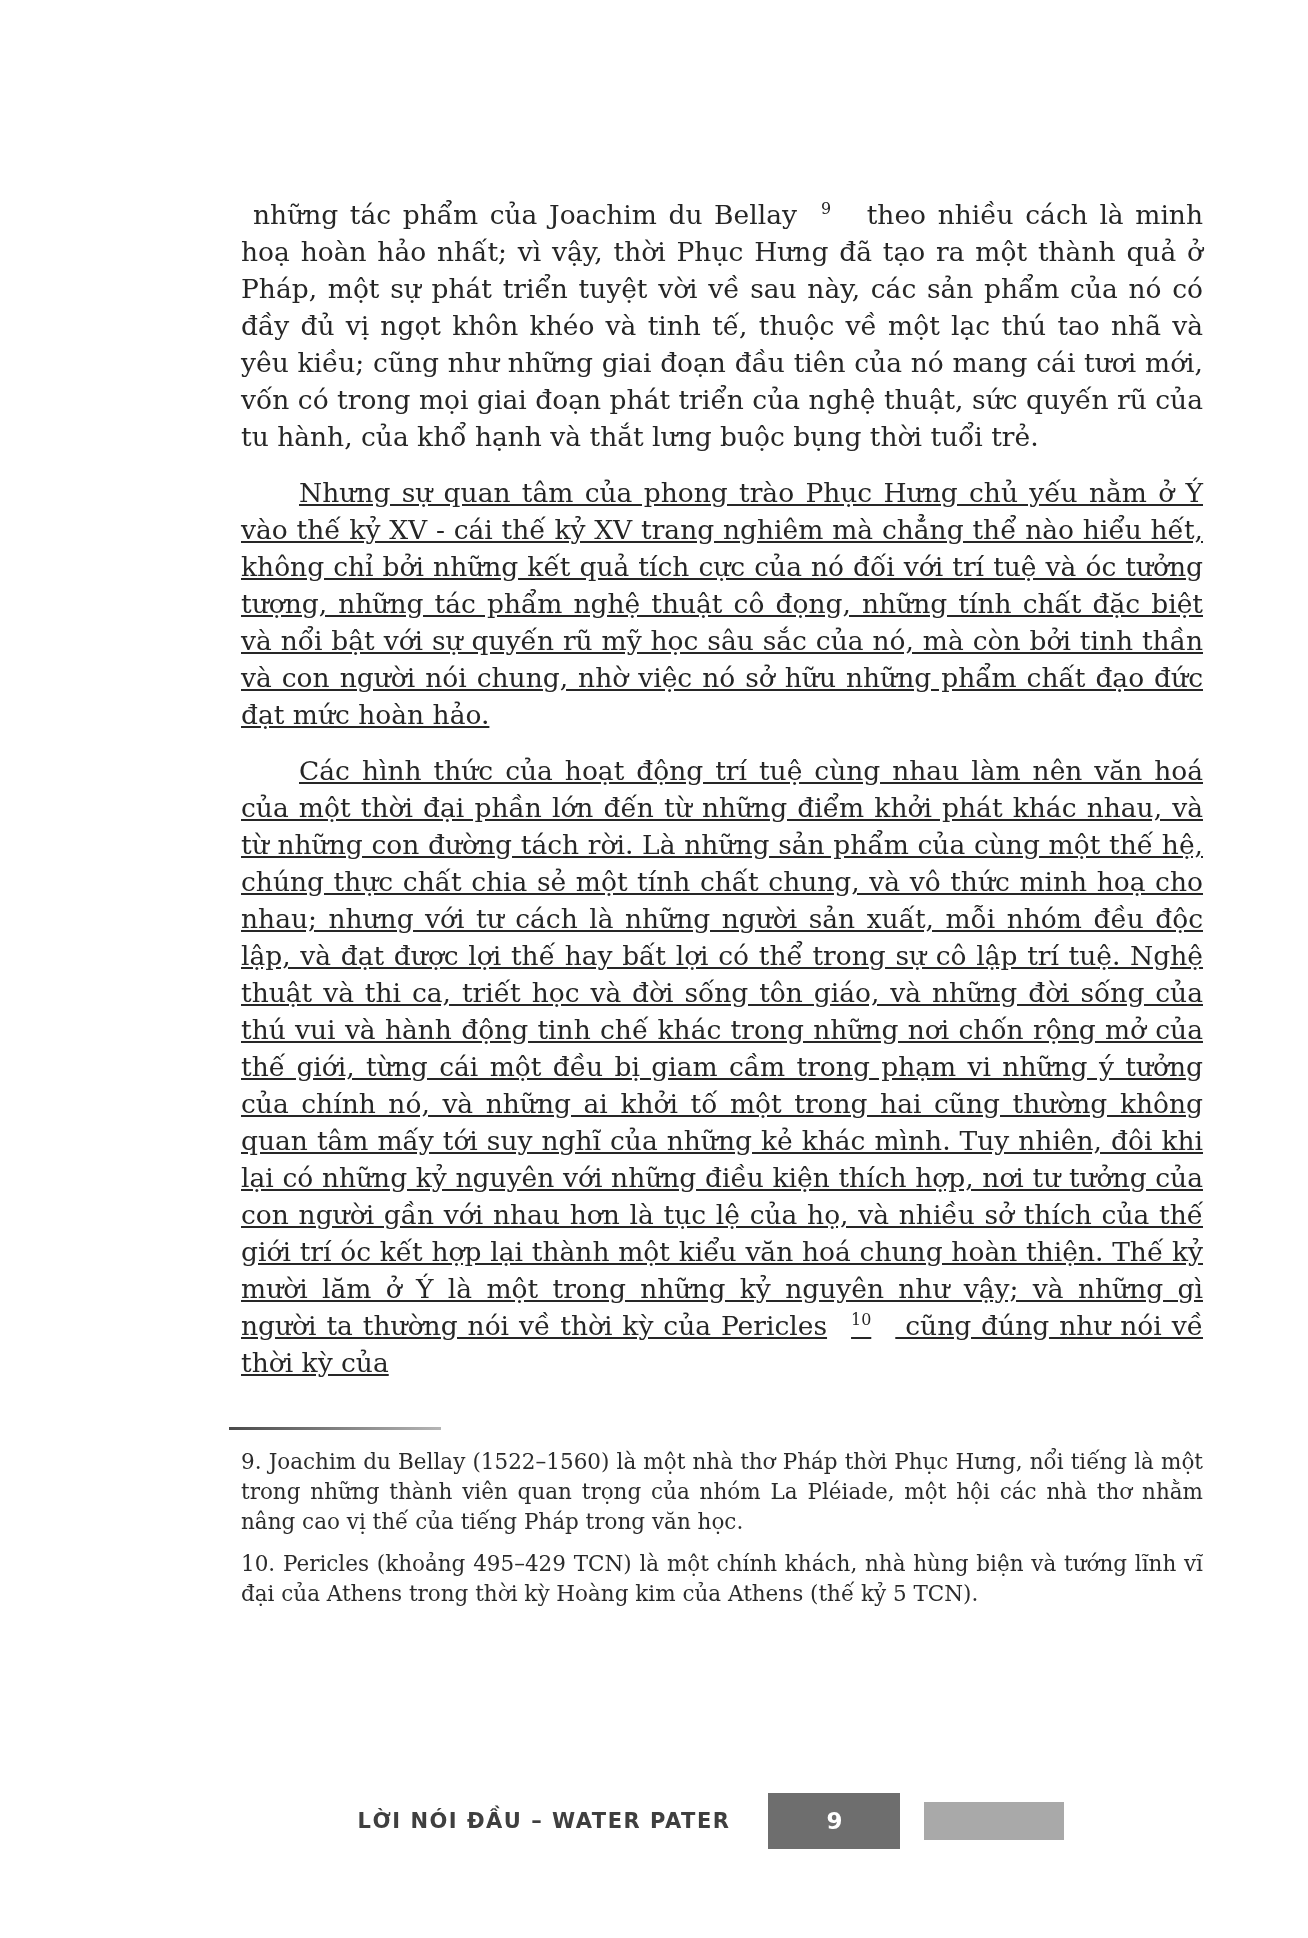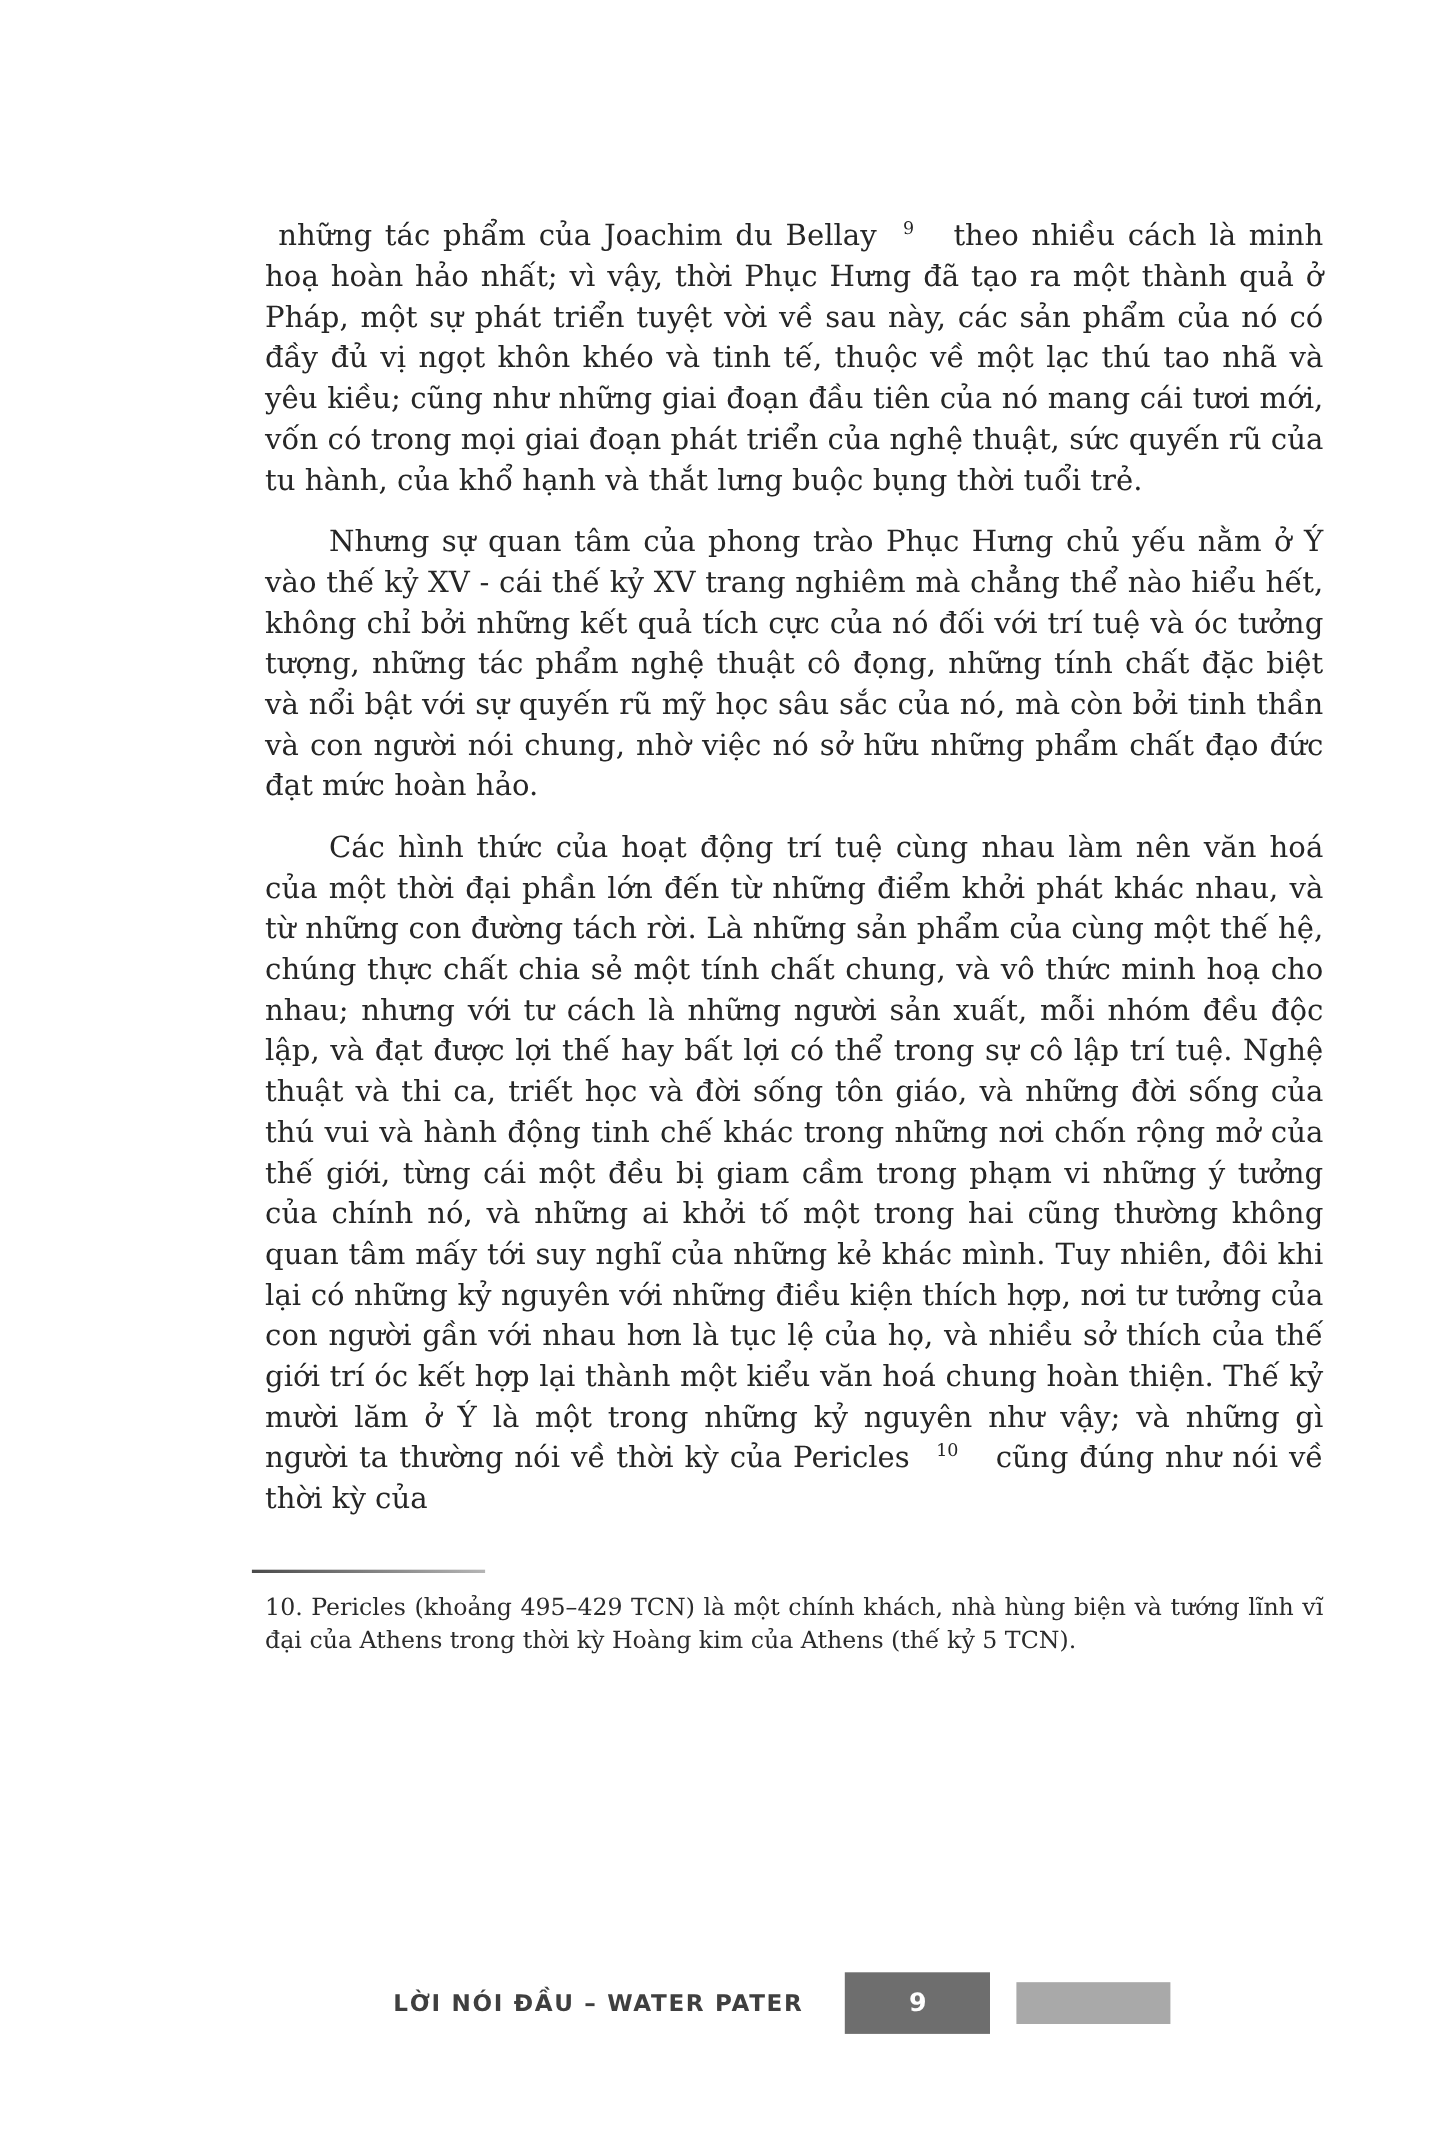--- a/index.html
+++ b/index.html
@@ -21,21 +21,21 @@
     left: 181px;
     width: 986px;
   }
   .para {
     font-size: 26.5px;
     line-height: 37px;
     text-align: justify;
     color: #262626;
   }
   .para + .para { margin-top: 19px; }
-  .para.indent { text-indent: 46px; }
+  .para.indent { text-indent: 46px; text-decoration: underline; }
   sup.fn-ref {
     font-size: 0.6em;
     vertical-align: super;
     line-height: 0;
   }
 
   .fn-sep {
     width: 212px;
     height: 3px;
     margin: 46px 0 17px 0;
@@ -99,20 +99,21 @@
   <div class="text-column">
 
     <p class="para"><span>những tác phẩm của Joachim du Bellay</span><sup class="fn-ref">9</sup><span> theo nhiều cách là minh hoạ hoàn hảo nhất; vì vậy, thời Phục Hưng đã tạo ra một thành quả ở Pháp, một sự phát triển tuyệt vời về sau này, các sản phẩm của nó có đầy đủ vị ngọt khôn khéo và tinh tế, thuộc về một lạc thú tao nhã và yêu kiều; cũng như những giai đoạn đầu tiên của nó mang cái tươi mới, vốn có trong mọi giai đoạn phát triển của nghệ thuật, sức quyến rũ của tu hành, của khổ hạnh và thắt lưng buộc bụng thời tuổi trẻ.</span></p>
 
     <p class="para indent"><span>Nhưng sự quan tâm của phong trào Phục Hưng chủ yếu nằm ở Ý vào thế kỷ XV - cái thế kỷ XV trang nghiêm mà chẳng thể nào hiểu hết, không chỉ bởi những kết quả tích cực của nó đối với trí tuệ và óc tưởng tượng, những tác phẩm nghệ thuật cô đọng, những tính chất đặc biệt và nổi bật với sự quyến rũ mỹ học sâu sắc của nó, mà còn bởi tinh thần và con người nói chung, nhờ việc nó sở hữu những phẩm chất đạo đức đạt mức hoàn hảo.</span></p>
 
     <p class="para indent"><span>Các hình thức của hoạt động trí tuệ cùng nhau làm nên văn hoá của một thời đại phần lớn đến từ những điểm khởi phát khác nhau, và từ những con đường tách rời. Là những sản phẩm của cùng một thế hệ, chúng thực chất chia sẻ một tính chất chung, và vô thức minh hoạ cho nhau; nhưng với tư cách là những người sản xuất, mỗi nhóm đều độc lập, và đạt được lợi thế hay bất lợi có thể trong sự cô lập trí tuệ. Nghệ thuật và thi ca, triết học và đời sống tôn giáo, và những đời sống của thú vui và hành động tinh chế khác trong những nơi chốn rộng mở của thế giới, từng cái một đều bị giam cầm trong phạm vi những ý tưởng của chính nó, và những ai khởi tố một trong hai cũng thường không quan tâm mấy tới suy nghĩ của những kẻ khác mình. Tuy nhiên, đôi khi lại có những kỷ nguyên với những điều kiện thích hợp, nơi tư tưởng của con người gần với nhau hơn là tục lệ của họ, và nhiều sở thích của thế giới trí óc kết hợp lại thành một kiểu văn hoá chung hoàn thiện. Thế kỷ mười lăm ở Ý là một trong những kỷ nguyên như vậy; và những gì người ta thường nói về thời kỳ của Pericles</span><sup class="fn-ref">10</sup><span> cũng đúng như nói về thời kỳ của</span></p>
 
     <div class="fn-sep"></div>
 
+    <p class="footnote">9. Joachim du Bellay (1522–1560) là một nhà thơ Pháp thời Phục Hưng, nổi tiếng là một trong những thành viên quan trọng của nhóm La Pléiade, một hội các nhà thơ nhằm nâng cao vị thế của tiếng Pháp trong văn học.</p>
     <p class="footnote">10. Pericles (khoảng 495–429 TCN) là một chính khách, nhà hùng biện và tướng lĩnh vĩ đại của Athens trong thời kỳ Hoàng kim của Athens (thế kỷ 5 TCN).</p>
 
   </div>
 
   <div class="footer">
     <span class="footer-label">LỜI NÓI ĐẦU – WATER PATER</span>
     <div class="page-num-box">
       <span class="page-num">9</span>
     </div>
     <div class="footer-bar"></div>

